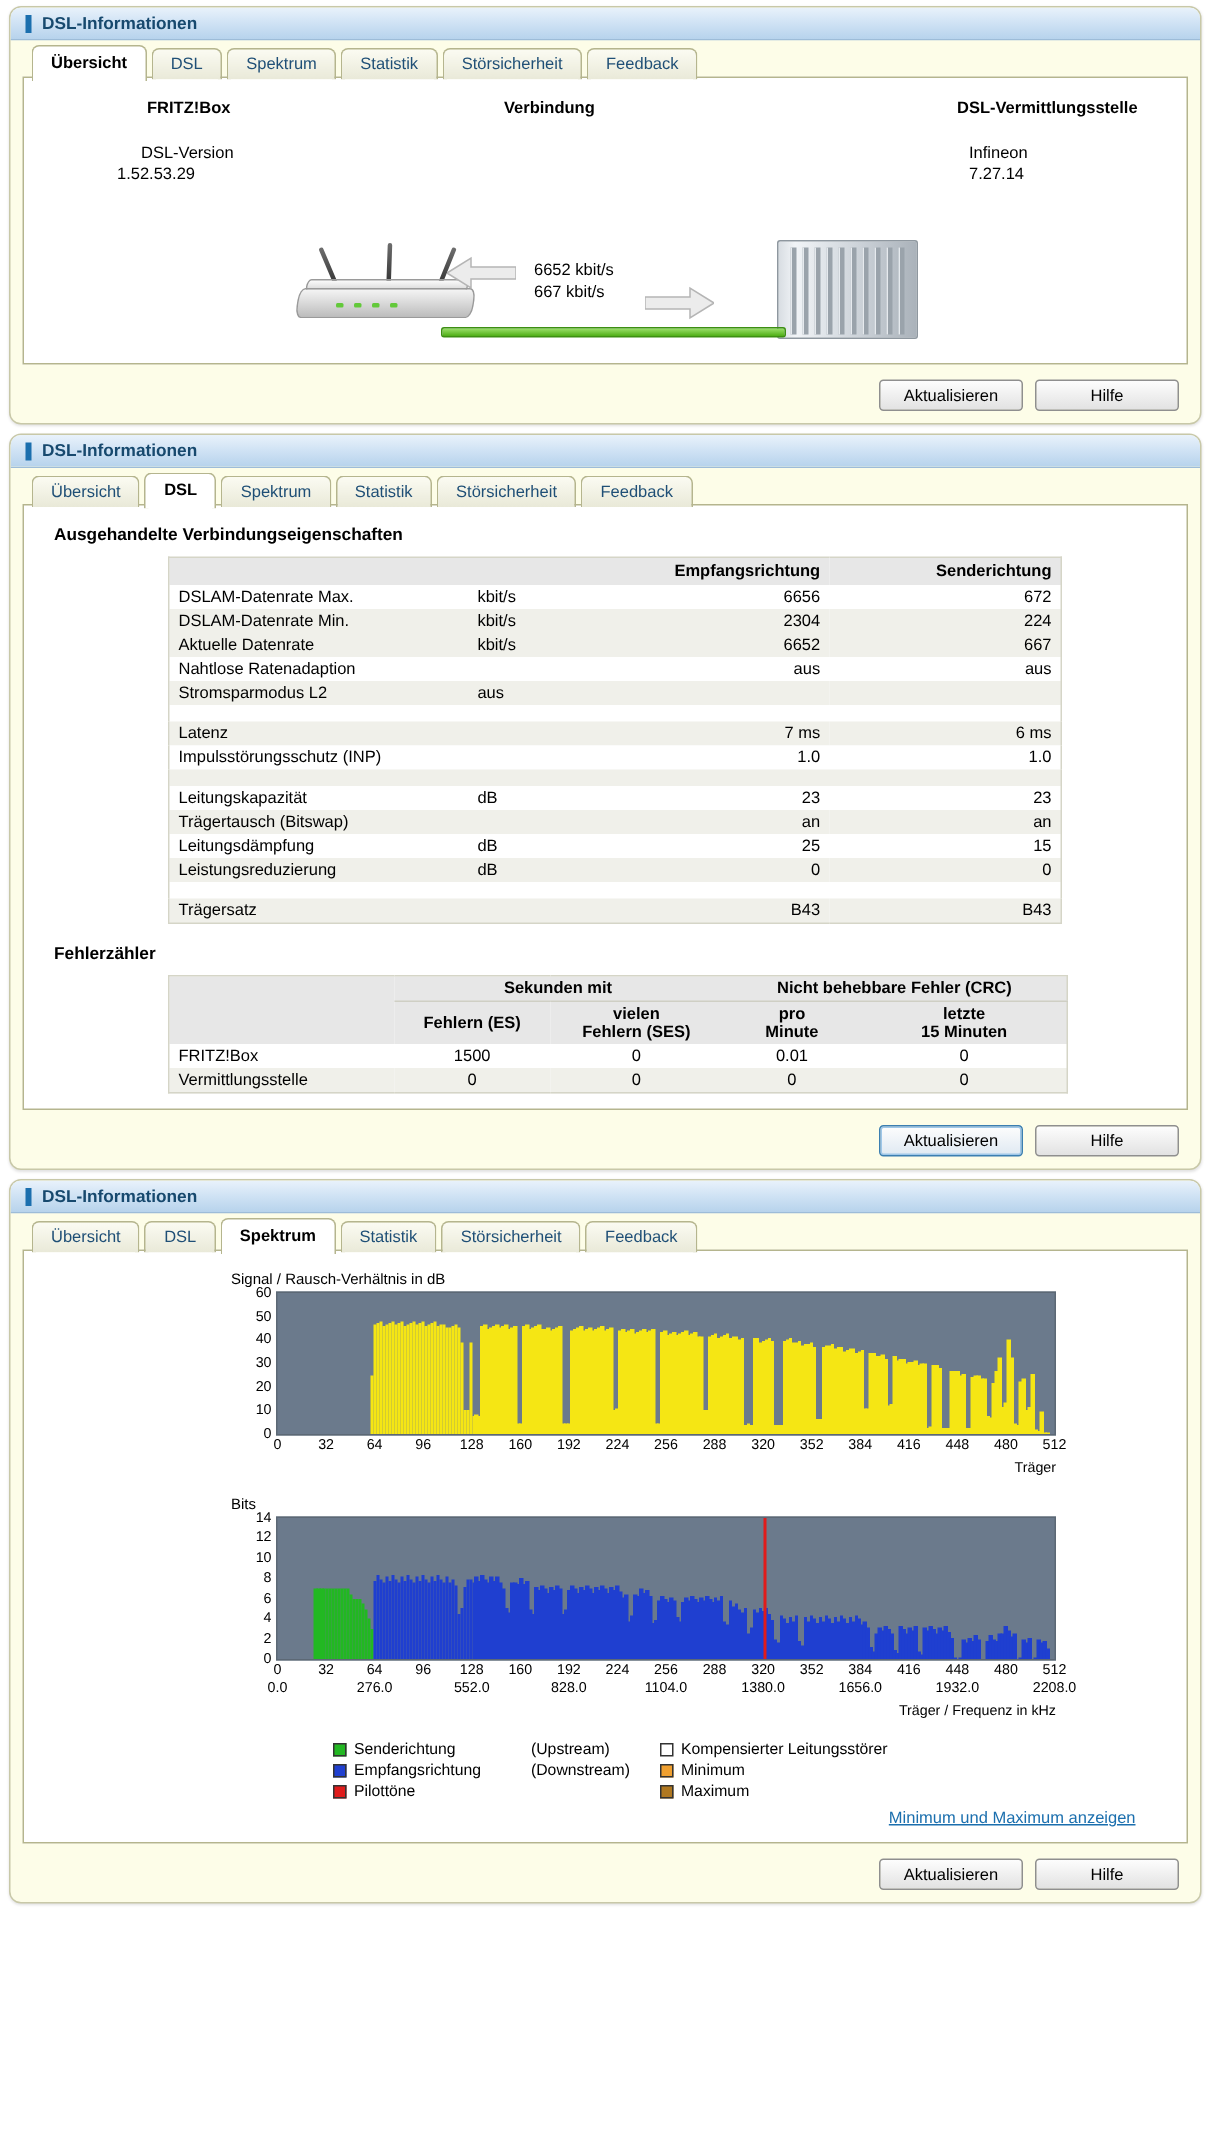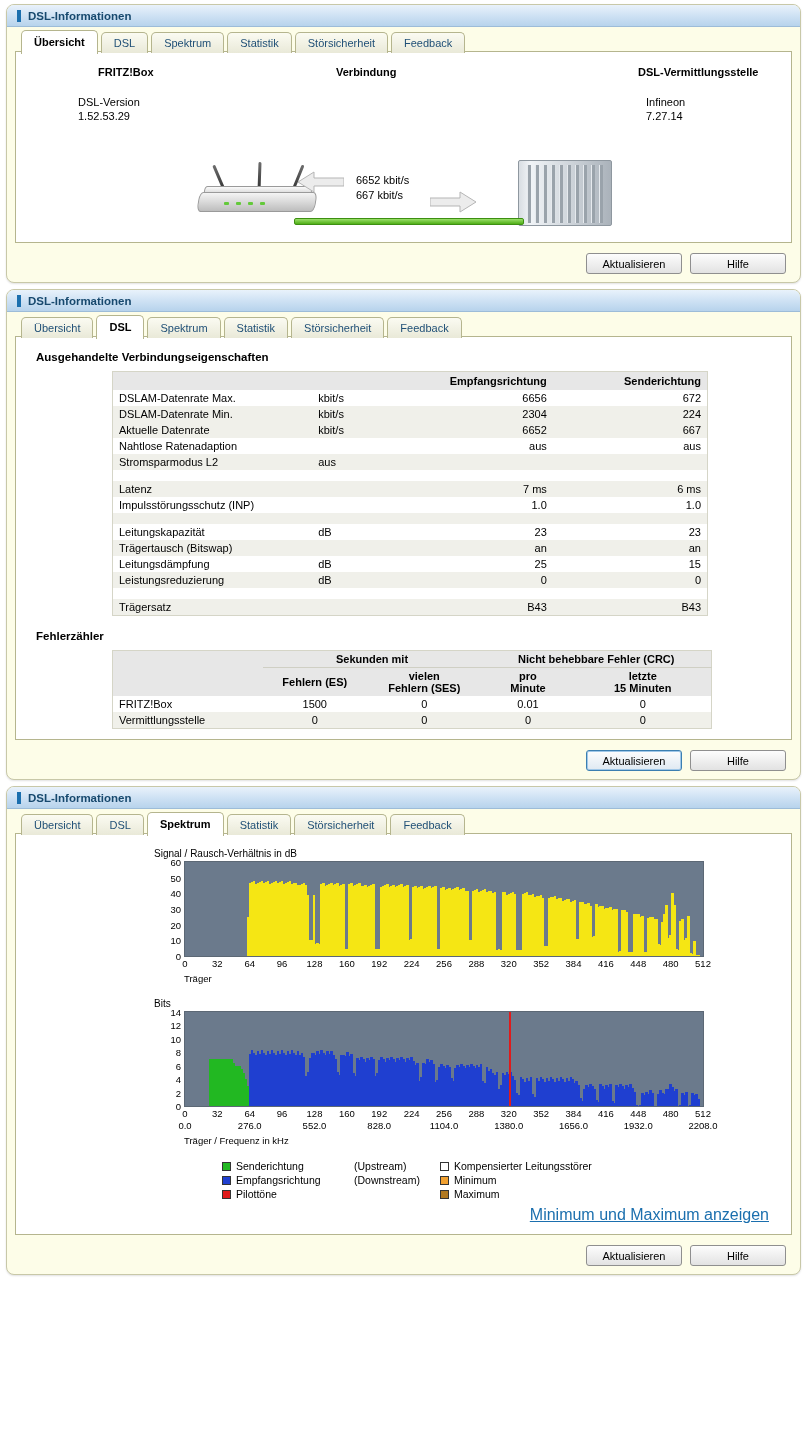--- a/index.html
+++ b/index.html
@@ -257,43 +257,43 @@
     position: absolute; top: 100%; margin-top: 2px;
     font-size: 9.5px; transform: translateX(-50%);
     color: #000;
   }
   .chart .xtick2 {
     position: absolute; top: 100%; margin-top: 14px;
     font-size: 9.5px; transform: translateX(-50%);
     color: #000;
   }
   .axis-label {
-    text-align: left; font-size: 9.5px; margin-top: 16px;
+    text-align: right; font-size: 9.5px; margin-top: 16px;
     margin-left: 158px; width: 520px;
   }
   .axis-label.lower { margin-top: 28px; }
   .bars { position: absolute; left:0; top:0; right:0; bottom:0; }
   .bars i {
     position: absolute; bottom: 0; display: block;
   }
   .pilot {
     position: absolute; top: 0; bottom: 0; width: 2px; background: #e01b1b;
   }
   .legend {
     margin: 10px 0 0 196px;
     font-size: 10.5px;
     display: grid;
     grid-template-columns: 14px 118px 86px 14px auto;
     row-gap: 2px;
     align-items: center;
   }
   .sw { width: 9px; height: 9px; border: 1px solid #333; display: inline-block; }
   .legend-link {
-    text-align: right; margin: 6px 12px 0 0;
-    color: #1b6fae; text-decoration: underline; font-size: 16px; cursor: pointer;
+    text-align: right; margin: 6px 24px 0 0;
+    color: #1b6fae; text-decoration: underline; font-size: 11px; cursor: pointer;
   }
 </style>
 </head>
 <body>
 
 <div class="page">
 
   <div class="panel">
     <div class="panel-title">
       <span class="bluebar"></span>
@@ -308,21 +308,21 @@
       <div class="tab">Störsicherheit</div>
       <div class="tab">Feedback</div>
     </div>
 
     <div class="tab-body">
       <div class="ov">
         <div class="ov-label ov-bold" style="left:72px; top:6px;">FRITZ!Box</div>
         <div class="ov-label ov-bold" style="left:310px; top:6px;">Verbindung</div>
         <div class="ov-label ov-bold" style="left:612px; top:6px;">DSL-Vermittlungsstelle</div>
 
-        <div class="ov-label" style="left:52px; top:36px;">DSL-Version</div>
+        <div class="ov-label" style="left:68px; top:36px;">DSL-Version</div>
         <div class="ov-label" style="left:52px; top:50px;">1.52.53.29</div>
 
         <div class="ov-label" style="left:620px; top:36px;">Infineon</div>
         <div class="ov-label" style="left:620px; top:50px;">7.27.14</div>
 
         <div class="router">
           <div class="ant a1"></div>
           <div class="ant a2"></div>
           <div class="ant a3"></div>
           <div class="r-top"></div>

